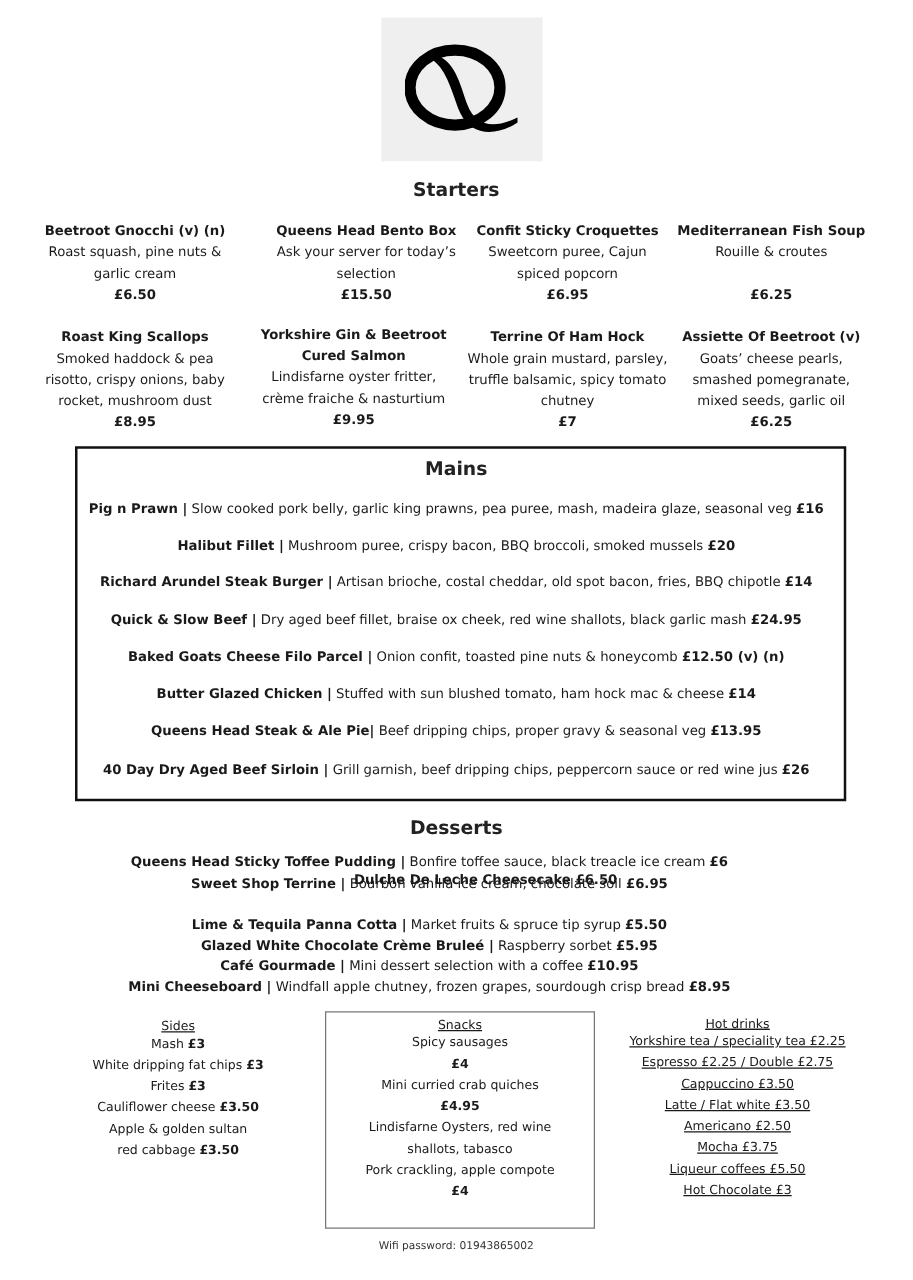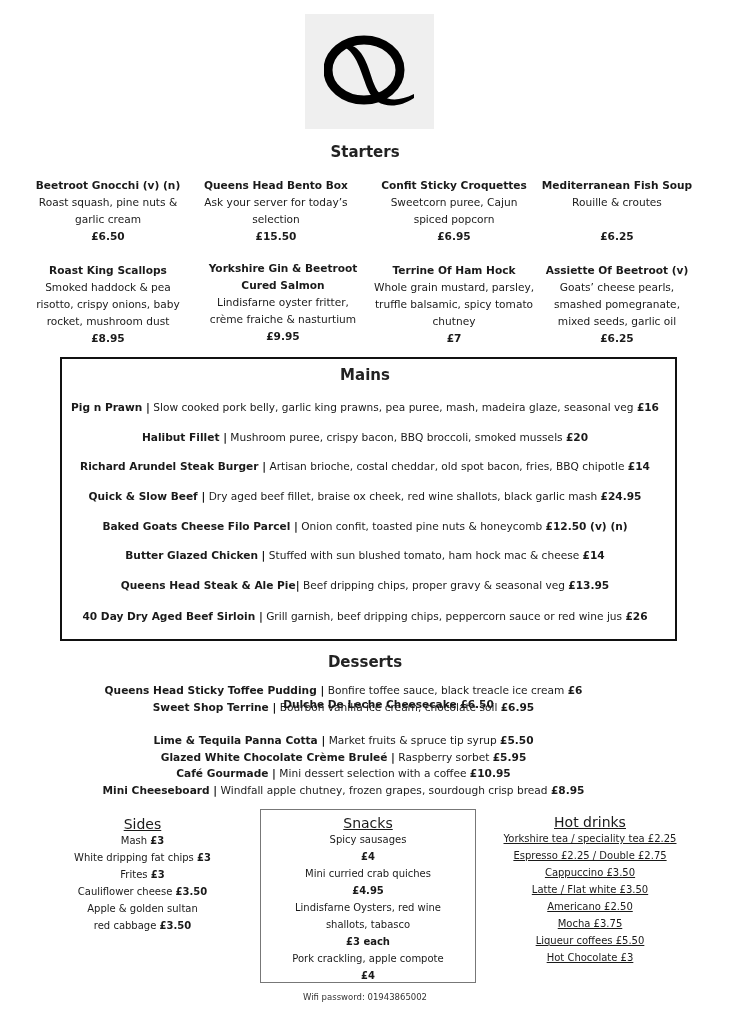--- a/index.html
+++ b/index.html
@@ -40,21 +40,21 @@
   }
 
   
   .dessert-line {
     left: 0; width: 687px; text-align: center; font-size: 10.6px;
     white-space: nowrap; line-height: 16.7px;
   }
 
   
   .col-title {
-    font-size: 14px; text-decoration: underline; text-align: center;
+    font-size: 10px; text-decoration: underline; text-align: center;
   }
   .col-item { font-size: 10px; line-height: 17px; text-align: center; white-space: nowrap; }
 
   .snacks-box {
     left: 260px; top: 809px; width: 214px; height: 172px;
     border: 1.5px solid #777;
   }
 
   .wifi { font-size: 8.5px; color: #333; left: 0; width: 730px; text-align: center; }
 </style>
@@ -69,21 +69,21 @@
 </div>
 
 <div class="abs section-title" style="top:143px;">Starters</div>
 
 <div class="abs starter" style="left:18px; top:177px;">
   <div class="name">Beetroot Gnocchi (v) (n)</div>
   <div>Roast squash, pine nuts &amp;</div>
   <div>garlic cream</div>
   <div class="price">£6.50</div>
 </div>
-<div class="abs starter" style="left:186px; top:177px;">
+<div class="abs starter" style="left:203px; top:177px;">
   <div class="name">Queens Head Bento Box</div>
   <div>Ask your server for today’s</div>
   <div>selection</div>
   <div class="price">£15.50</div>
 </div>
 <div class="abs starter" style="left:364px; top:177px;">
   <div class="name">Confit Sticky Croquettes</div>
   <div>Sweetcorn puree, Cajun</div>
   <div>spiced popcorn</div>
   <div class="price">£6.95</div>
@@ -158,21 +158,20 @@
 
 <div class="abs snacks-box"></div>
 <div class="abs" style="left:260px; top:815px; width:216px;">
   <div class="col-title">Snacks</div>
   <div class="col-item">Spicy sausages</div>
   <div class="col-item bold">£4</div>
   <div class="col-item">Mini curried crab quiches</div>
   <div class="col-item bold">£4.95</div>
   <div class="col-item">Lindisfarne Oysters, red wine</div>
   <div class="col-item">shallots, tabasco</div>
-  <div class="col-item bold">£3 each</div>
   <div class="col-item">Pork crackling, apple compote</div>
   <div class="col-item bold">£4</div>
 </div>
 
 <div class="abs" style="left:490px; top:814px; width:200px;text-decoration:underline;">
   <div class="col-title">Hot drinks</div>
   <div class="col-item">Yorkshire tea / speciality tea £2.25</div>
   <div class="col-item">Espresso £2.25 / Double £2.75</div>
   <div class="col-item">Cappuccino £3.50</div>
   <div class="col-item">Latte / Flat white £3.50</div>

